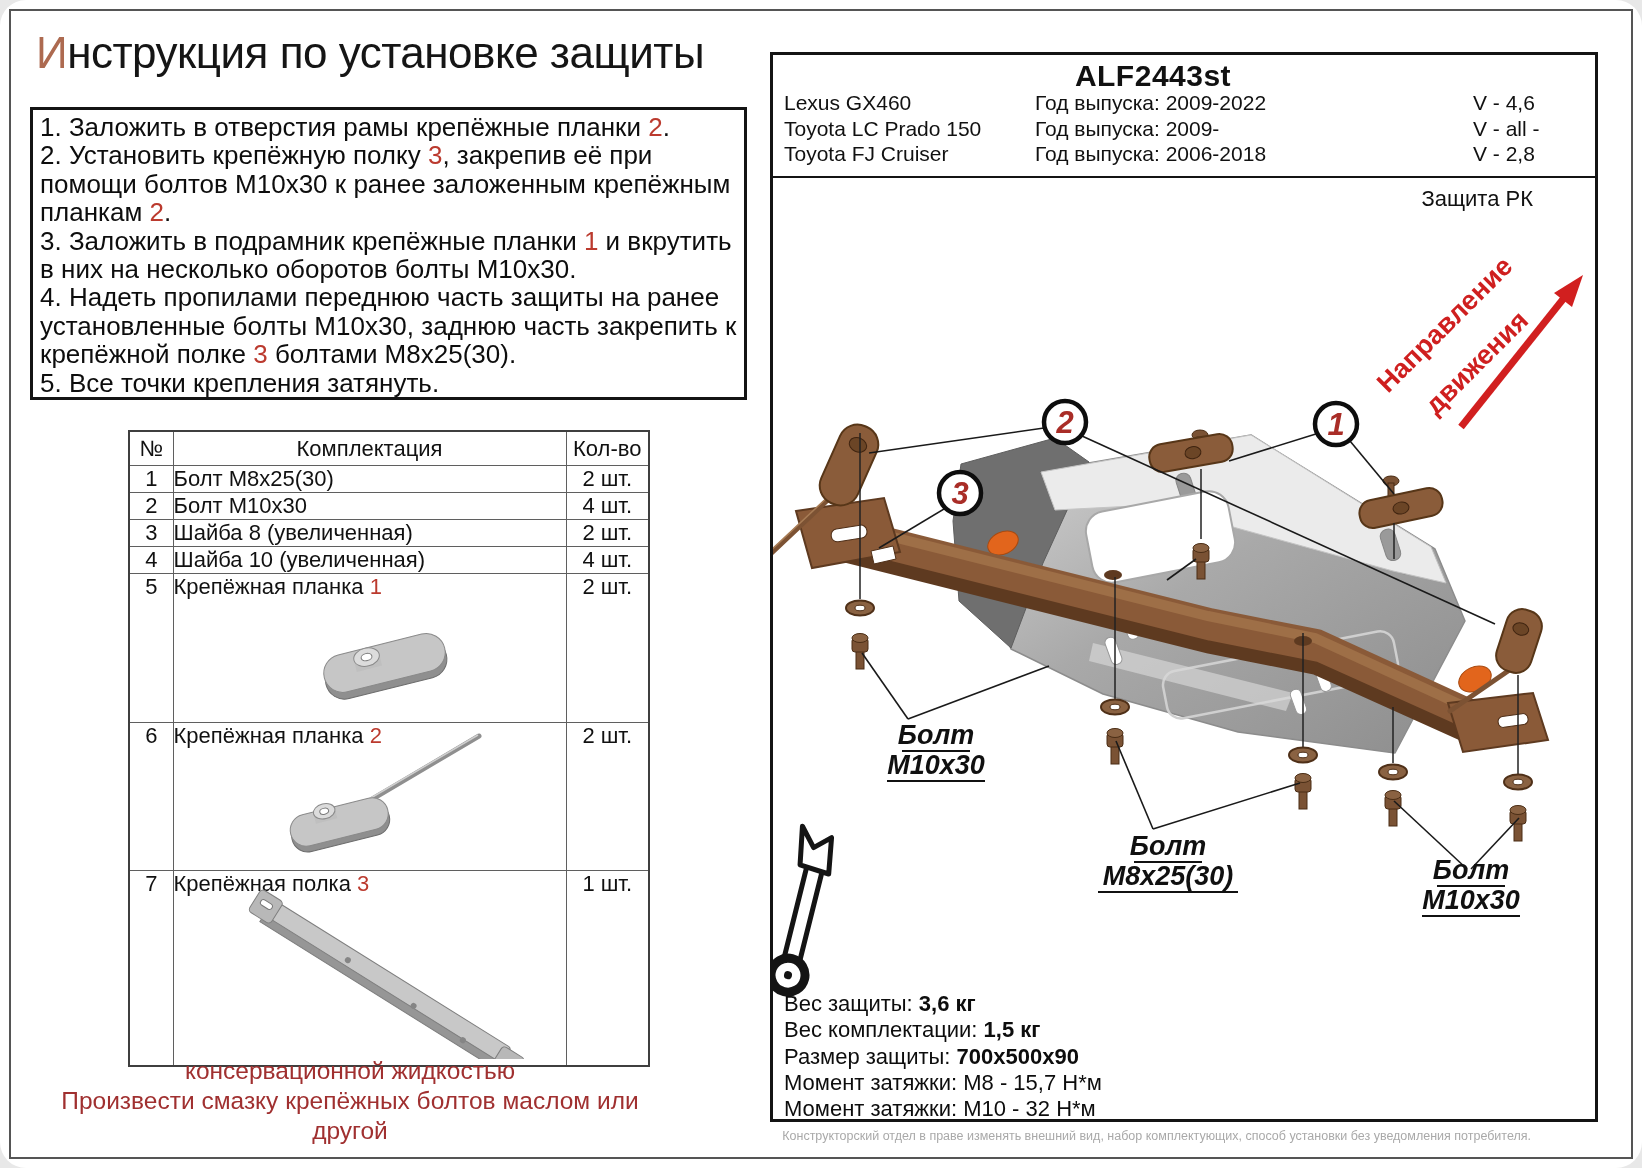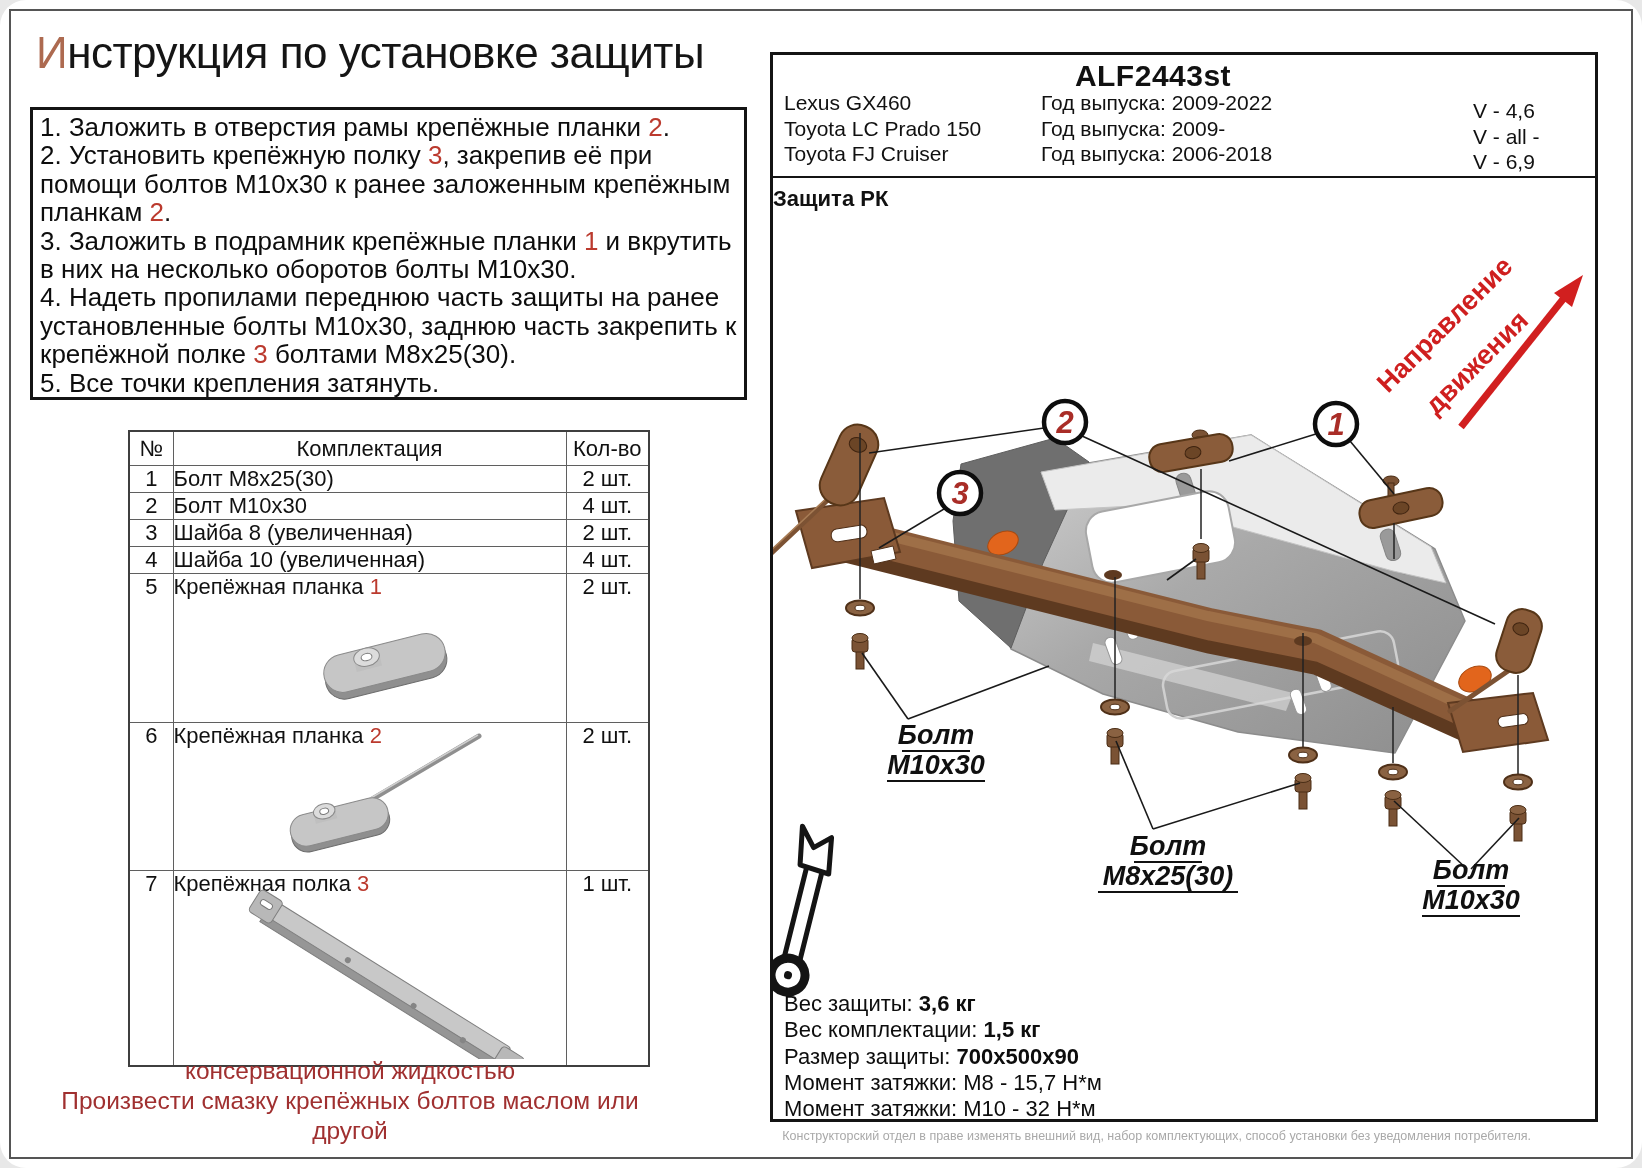--- a/index.html
+++ b/index.html
@@ -31,24 +31,24 @@
             color:#a03030;font-size:24.5px;line-height:30px;}
 
   
   .panel{position:absolute;left:770px;top:52px;width:828px;height:1070px;
          border:3px solid #141414;box-sizing:border-box;}
   .alf{position:absolute;left:0;top:4px;width:760px;text-align:center;
        font-size:30px;font-weight:bold;letter-spacing:0.5px;}
   .veh-rows{position:absolute;left:0;top:36px;width:100%;}
   .veh-row{position:relative;height:25.5px;font-size:21px;padding-left:8px;}
   .veh-row .vn{position:absolute;left:11px;white-space:nowrap;}
-  .veh-row .vy{position:absolute;left:268px;white-space:nowrap;}
-  .veh-row .ve{position:absolute;left:700px;white-space:nowrap;margin-top:8px;}
+  .veh-row .vy{position:absolute;left:262px;white-space:nowrap;}
+  .veh-row .ve{position:absolute;left:700px;white-space:nowrap;}
   .panel-divider{position:absolute;left:0;right:0;top:121px;border-top:2px solid #141414;}
-  .ptitle{position:absolute;left:0;top:131px;width:760px;text-align:left;font-size:22px;font-weight:bold;}
+  .ptitle{position:absolute;left:0;top:131px;width:760px;text-align:right;font-size:22px;}
   svg.diagram{position:absolute;left:0;top:0;width:822px;height:1064px;}
   .specs{position:absolute;left:11px;top:936px;font-size:22px;line-height:26.3px;color:#0d0d0d;}
   .spec-b{font-weight:bold;}
 
   .footer-note{position:absolute;left:774px;top:1129px;width:757px;text-align:right;
                font-size:12.5px;color:#a9a9a9;white-space:nowrap;}
 </style>
 </head>
 <body>
 
@@ -166,21 +166,21 @@
           <span class="ve">V - 4,6</span>
         </div>
         <div class="veh-row">
           <span class="vn">Toyota LC Prado 150</span>
           <span class="vy">Год выпуска: 2009-</span>
           <span class="ve">V - all -</span>
         </div>
         <div class="veh-row">
           <span class="vn">Toyota FJ Cruiser</span>
           <span class="vy">Год выпуска: 2006-2018</span>
-          <span class="ve">V - 6,9</span>
+          <span class="ve">V - 2,8</span>
         </div>
       </div>
     <div class="panel-divider"></div>
     <div class="ptitle">Защита РК</div>
 
     <svg class="diagram" viewBox="770 52 822 1064" preserveAspectRatio="none">
       <defs>
         <linearGradient id="gp" x1="0" y1="0" x2="1" y2="1">
           <stop offset="0" stop-color="#d6d6d6"></stop>
             <stop offset="0.45" stop-color="#a9a9a9"></stop>

